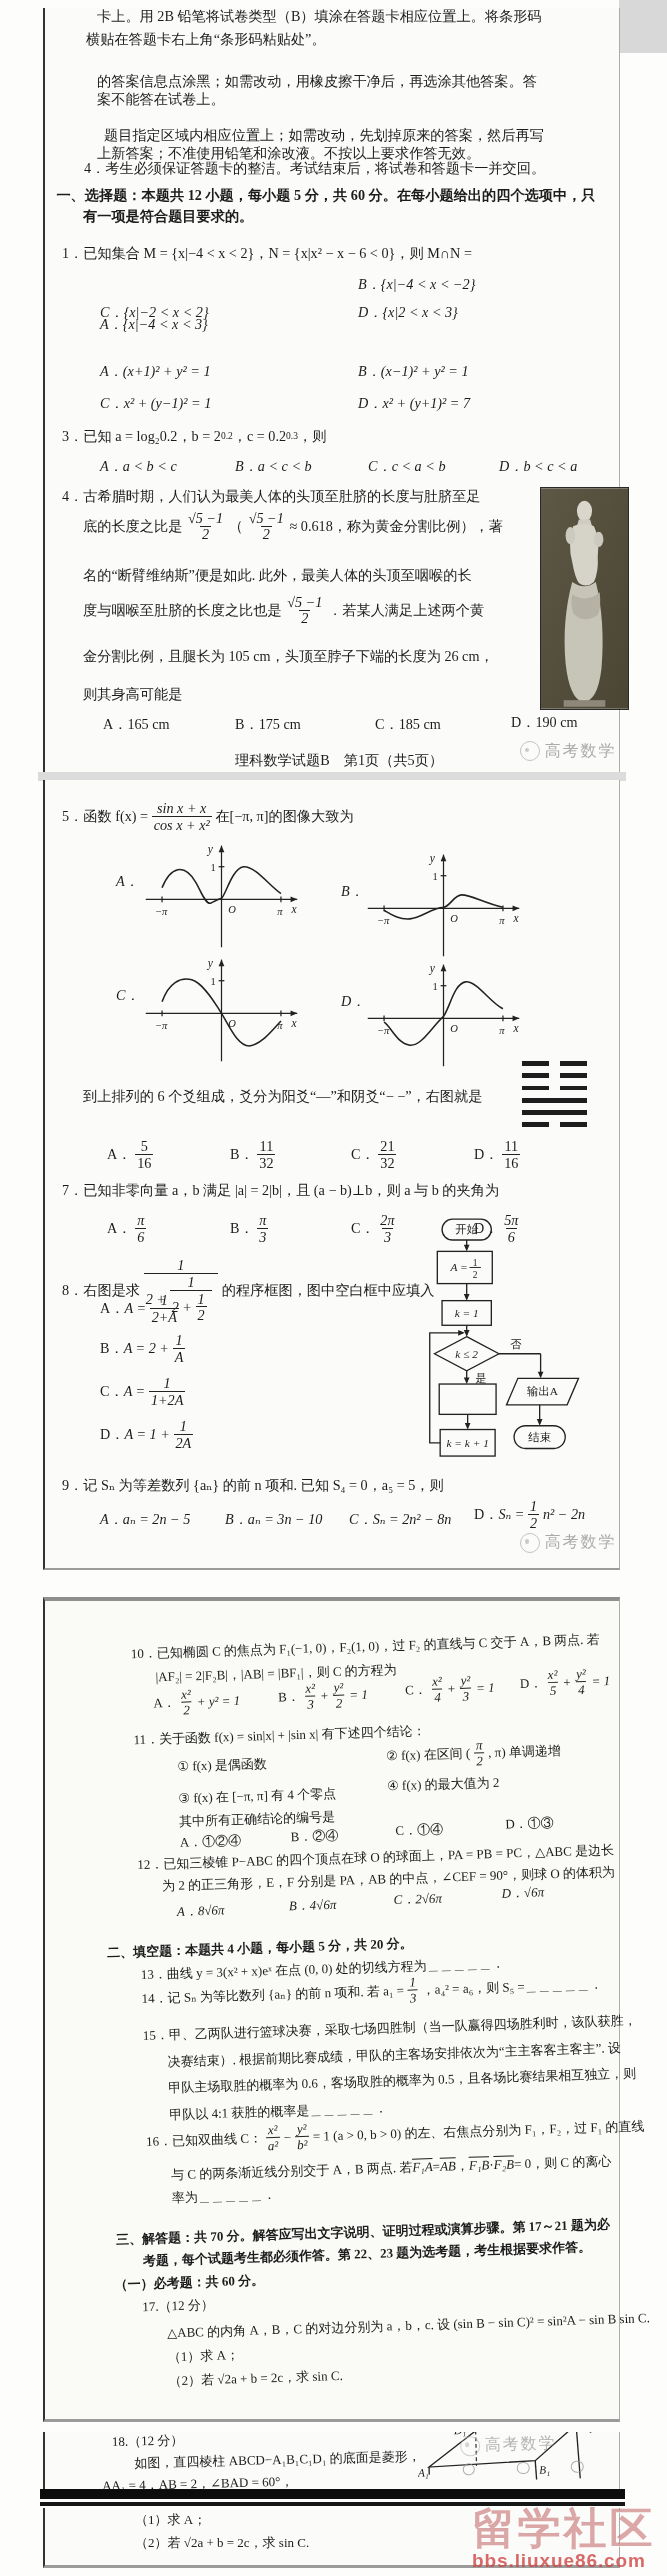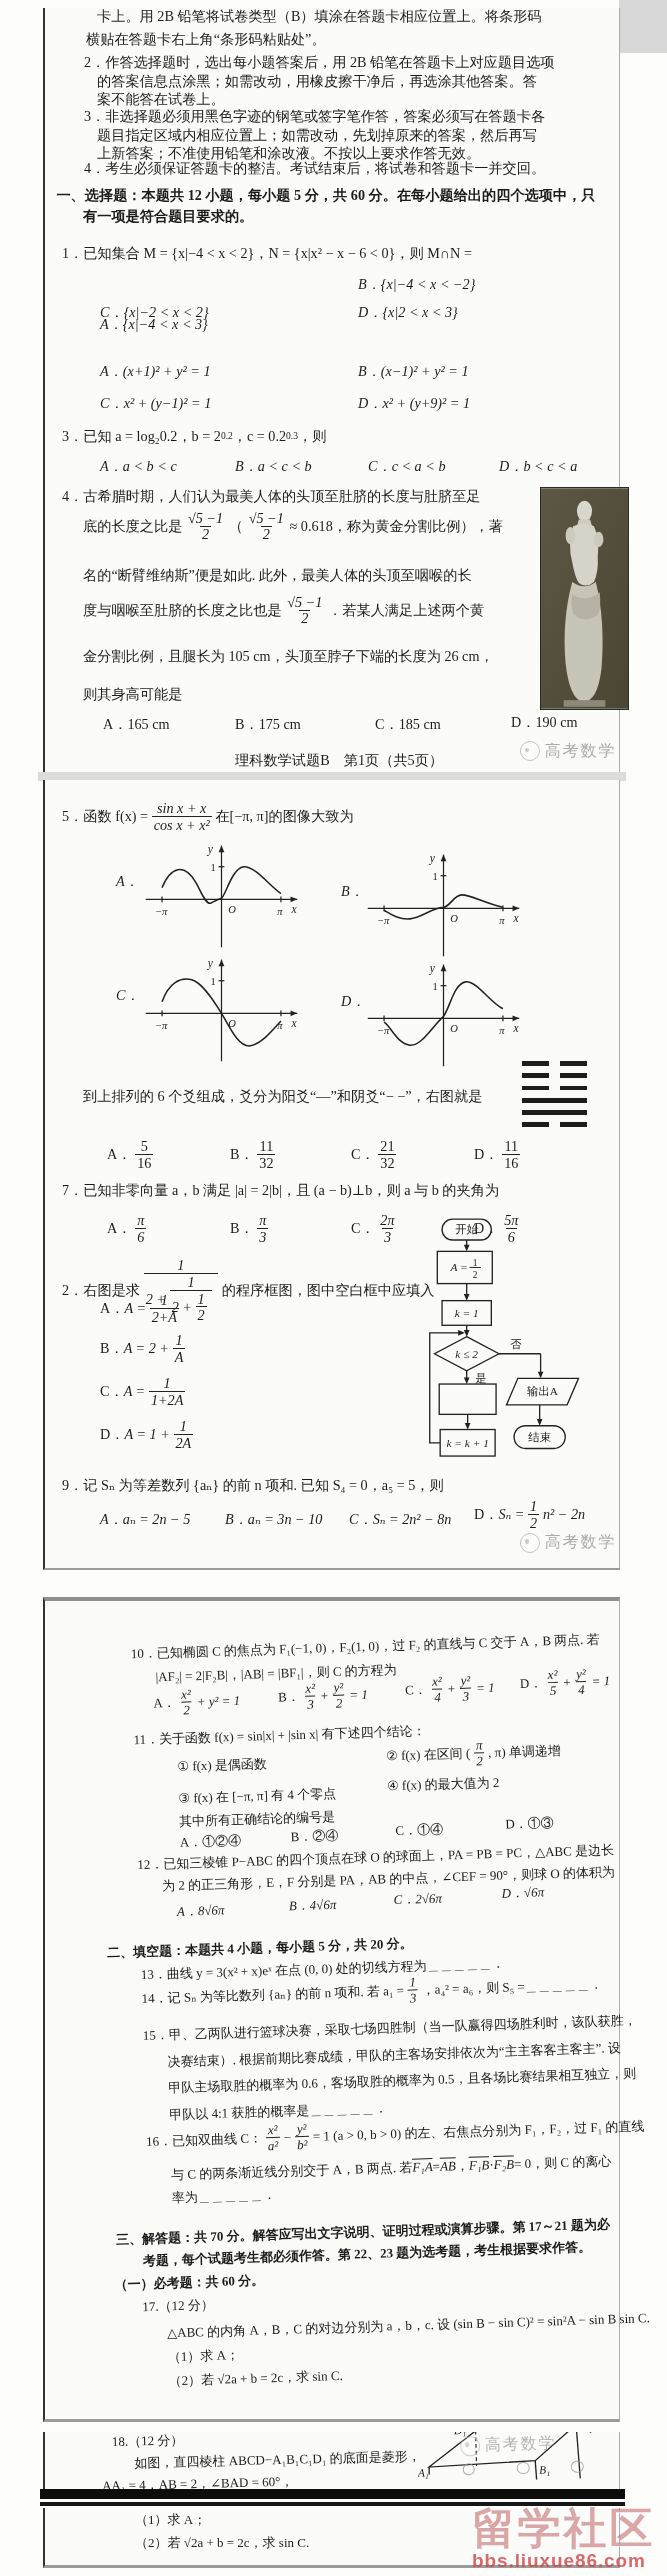--- a/index.html
+++ b/index.html
@@ -43,41 +43,39 @@
 
 <div id="canvas">
 
   <div class="corner" style="left:619px;top:0;width:48px;height:53px;"></div>
   <div class="gap" style="top:772px;height:8.5px;"></div>
 
   <div class="page" style="top:7.6px;height:764px;">
 
     <div class="t" style="left:52px;top:0.9px;">卡上。用 2B 铅笔将试卷类型（B）填涂在答题卡相应位置上。将条形码</div>
     <div class="t" style="left:41px;top:23px;">横贴在答题卡右上角“条形码粘贴处”。</div>
-    <div class="t" style="left:39px;top:46px;">2．作答选择题时，选出每小题答案后，用 2B 铅笔在答题卡上对应题目选项</div>
     <div class="t" style="left:52px;top:65px;">的答案信息点涂黑；如需改动，用橡皮擦干净后，再选涂其他答案。答</div>
     <div class="t" style="left:52px;top:83px;">案不能答在试卷上。</div>
-    <div class="t" style="left:39px;top:100px;">3．非选择题必须用黑色字迹的钢笔或签字笔作答，答案必须写在答题卡各</div>
-    <div class="t" style="left:52px;top:119px;">题目指定区域内相应位置上；如需改动，先划掉原来的答案，然后再写</div>
+    <div class="t" style="left:59px;top:119px;">题目指定区域内相应位置上；如需改动，先划掉原来的答案，然后再写</div>
     <div class="t" style="left:52px;top:137px;">上新答案；不准使用铅笔和涂改液。不按以上要求作答无效。</div>
     <div class="t" style="left:39px;top:152px;">4．考生必须保证答题卡的整洁。考试结束后，将试卷和答题卡一并交回。</div>
 
     <div class="t b" style="left:11.4px;top:179px;">一、选择题：本题共 12 小题，每小题 5 分，共 60 分。在每小题给出的四个选项中，只</div>
     <div class="t b" style="left:38px;top:200px;">有一项是符合题目要求的。</div>
 
     <div class="t" style="left:17px;top:237px;">1．已知集合 M = {x|−4 &lt; x &lt; 2}，N = {x|x² − x − 6 &lt; 0}，则 M∩N =</div>
     <div class="t mi" style="left:55px;top:268px;margin-top:40px;">A．{x|−4 &lt; x &lt; 3}</div>
     <div class="t mi" style="left:313px;top:268px;">B．{x|−4 &lt; x &lt; −2}</div>
     <div class="t mi" style="left:55px;top:296px;">C．{x|−2 &lt; x &lt; 2}</div>
     <div class="t mi" style="left:313px;top:296px;font-style:italic;">D．{x|2 &lt; x &lt; 3}</div>
 
     <div class="t mi" style="left:55px;top:355px;">A．(x+1)² + y² = 1</div>
     <div class="t mi" style="left:313px;top:355px;">B．(x−1)² + y² = 1</div>
     <div class="t mi" style="left:55px;top:387px;">C．x² + (y−1)² = 1</div>
-    <div class="t mi" style="left:313px;top:387px;">D．x² + (y+9)² = 1</div>
+    <div class="t mi" style="left:313px;top:387px;">D．x² + (y+1)² = 7</div>
 
     <div class="fx" style="left:17px;top:419px;">
       <span>3．已知 a = log₂0.2，b = 2</span>
         <sup style="font-size:9.5px;">0.2</sup>
         <span>，c = 0.2</span>
         <sup style="font-size:9.5px;">0.3</sup>
         <span>，则</span>
     </div>
     <div class="t mi" style="left:55px;top:450px;">A．a &lt; b &lt; c</div>
     <div class="t mi" style="left:190px;top:450px;">B．a &lt; c &lt; b</div>
@@ -302,21 +300,21 @@
     </div>
     <div class="fx" style="left:429px;top:433px;">
       <span>D．</span>
       <span class="fr mi">
           <span class="fn">5π</span>
           <span class="fd">6</span>
         </span>
     </div>
 
     <div class="fx" style="left:17px;top:432px;height:104px;">
-      <span style="position:relative;top:26.6px;">2．右图是求</span>
+      <span style="position:relative;top:26.6px;">8．右图是求</span>
       <span class="fr mi" style="position:relative;top:26.6px;">
         <span class="fn">1</span>
         <span class="fd">
           <span>2 +</span>
           <span class="fr">
             <span class="fn">1</span>
             <span class="fd">
               <span>2 +</span>
               <span class="fr">
                 <span class="fn">1</span>

